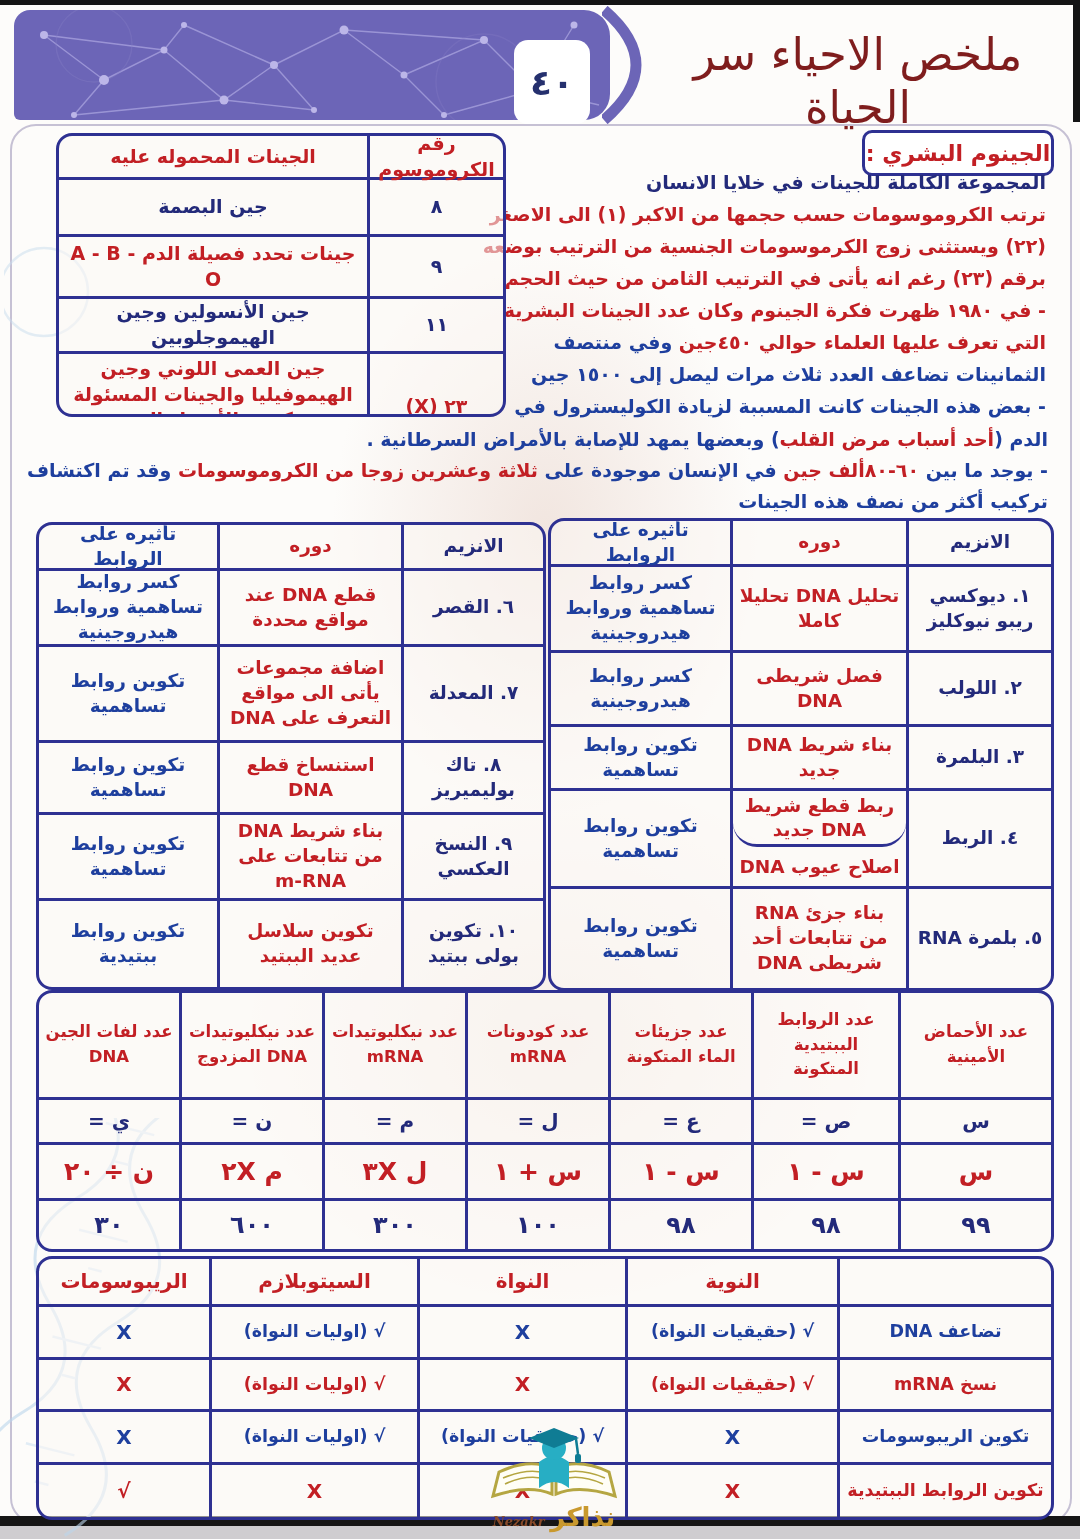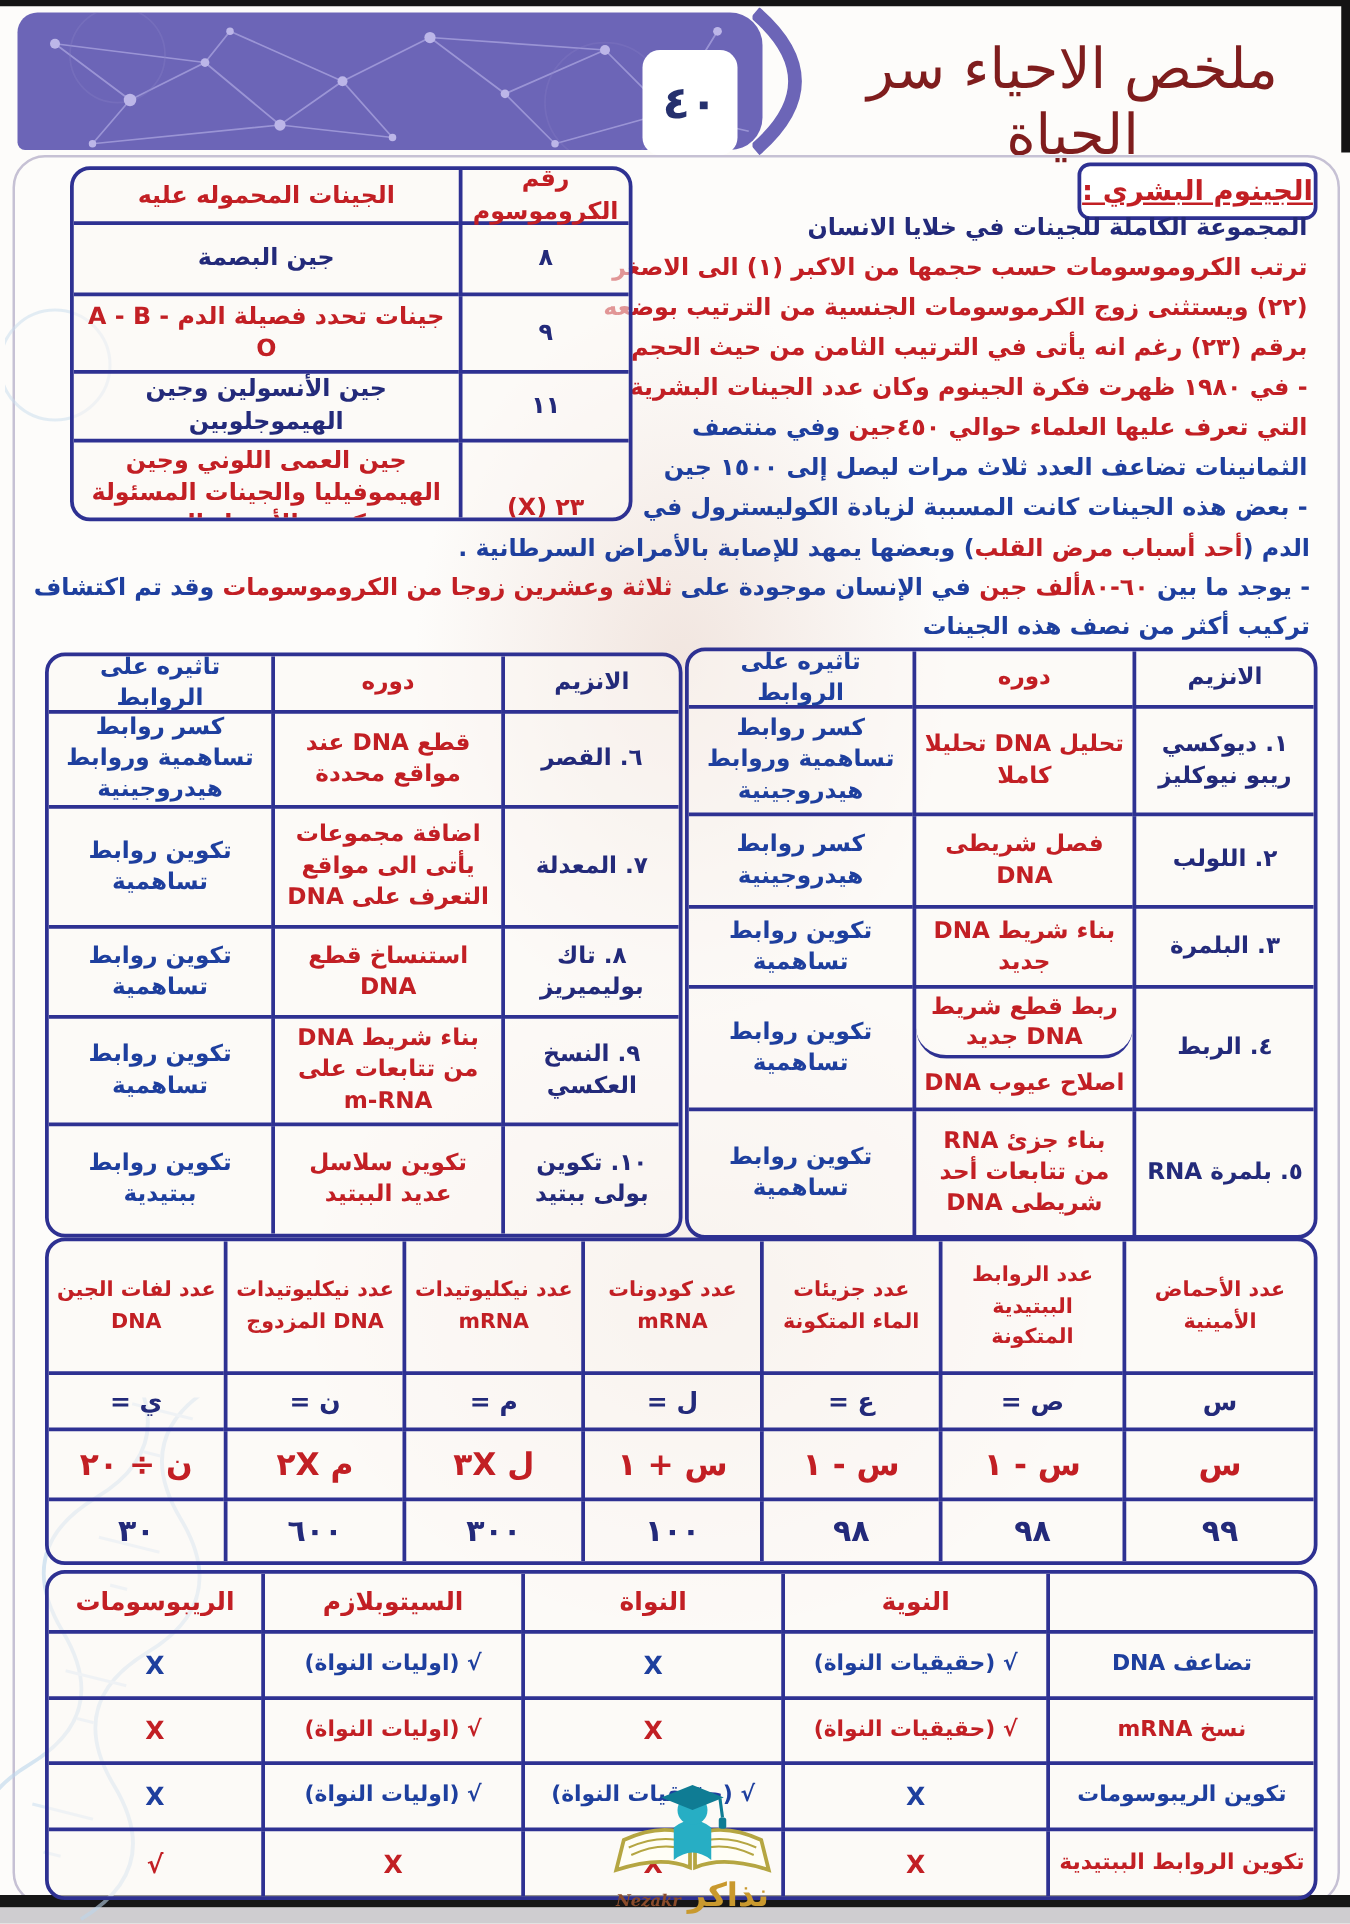--- a/index.html
+++ b/index.html
@@ -32,21 +32,21 @@
   .blob1{left:330px;top:240px;width:430px;height:580px;
          background:radial-gradient(ellipse at center,rgba(224,196,184,.40),rgba(224,196,184,0) 70%);}
   .blob2{left:250px;top:780px;width:620px;height:520px;
          background:radial-gradient(ellipse at center,rgba(233,213,203,.38),rgba(233,213,203,0) 72%);}
   .dna-sketch{position:absolute;left:-14px;top:1118px;z-index:1;opacity:.6;pointer-events:none;}
   .circle-doodle{position:absolute;left:4px;top:212px;z-index:0;opacity:.5;pointer-events:none;}
 
   
   .genome-badge{position:absolute;left:862px;top:130px;width:186px;height:40px;background:#fff;
       border:3.5px solid #2e3192;border-radius:10px;display:flex;align-items:center;justify-content:center;
-      font-size:22px;font-weight:bold;color:#c21f24;direction:rtl;z-index:2;text-decoration:underline;}
+      font-size:22px;font-weight:bold;color:#c21f24;direction:rtl;z-index:2;}
   .text-a{position:absolute;left:490px;top:166px;width:556px;direction:rtl;text-align:right;z-index:2;}
   .text-a .tline{font-size:19px;font-weight:bold;line-height:32px;white-space:nowrap;}
   .text-b{position:absolute;left:40px;top:424px;width:1008px;direction:rtl;text-align:right;z-index:2;}
   .text-b .tline{font-size:19px;font-weight:bold;line-height:31px;white-space:nowrap;}
   .seg-red{color:#c21f24;} .seg-blue{color:#1e3f9e;} .seg-navy{color:#232a7a;}
 
   
   .gtable{position:absolute;direction:rtl;border:3px solid #2e3192;border-radius:16px;
           background:rgba(252,248,244,.55);overflow:hidden;display:grid;z-index:2;}
   .cell{display:flex;align-items:center;justify-content:center;text-align:center;

